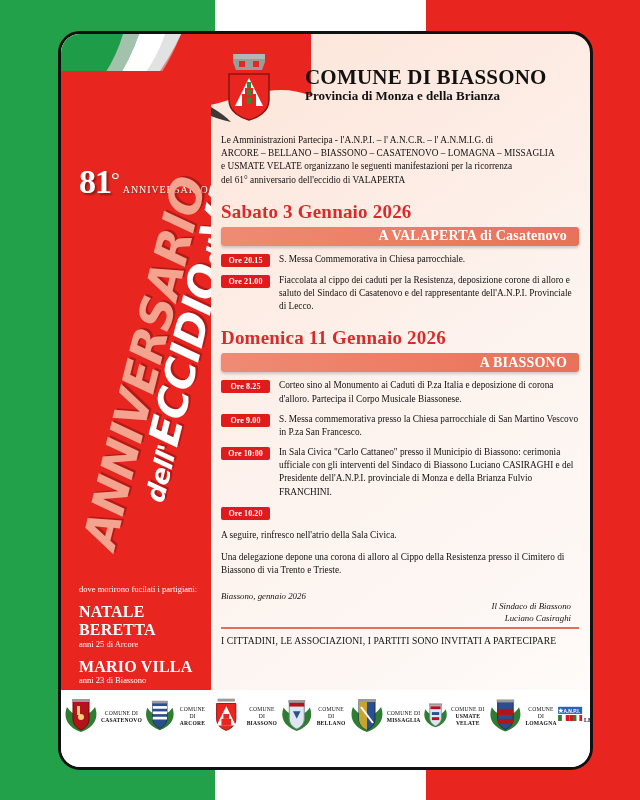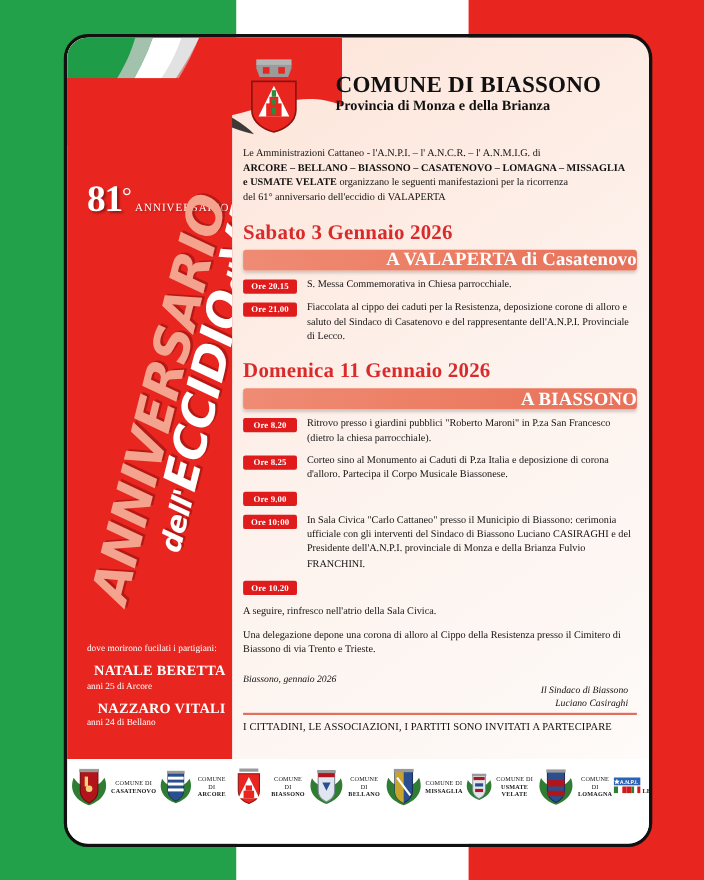--- a/index.html
+++ b/index.html
@@ -58,44 +58,44 @@
     display:block;font-size:42px;font-weight:bold;font-style:italic;
     font-family:"DejaVu Sans",sans-serif;color:#ffffff;
     letter-spacing:-1px;margin-left:58px;margin-top:-6px;
     text-shadow:2px 2px 0 rgba(120,10,8,.45);
   }
   #vtitle .small{font-size:26px;}
 
   
   #martyrs{position:absolute;left:18px;top:513px;width:126px;color:#fff;}
   #martyrs .lead{font-size:8.5px;line-height:1.35;margin-bottom:8px;}
-  #martyrs .m-name{font-size:13px;font-weight:bold;letter-spacing:.2px;line-height:1.1;text-align:right;}
+  #martyrs .m-name{font-size:16px;font-weight:bold;letter-spacing:.2px;line-height:1.1;}
   #martyrs .m-sub{font-size:8.5px;margin-bottom:9px;line-height:1.2;}
 
   
   #content{position:absolute;left:150px;top:0;width:376px;height:656px;}
 
   
   #crest-row{display:flex;align-items:center;padding:14px 0 0 10px;}
   #crest{width:56px;height:74px;flex:none;}
   #muni-text{margin-left:28px;}
   #muni-text .t1{font-size:21px;font-weight:bold;letter-spacing:.2px;color:#111;line-height:1.05;}
   #muni-text .t2{font-size:13px;font-weight:bold;color:#111;line-height:1.2;}
 
   #intro{margin:12px 10px 0 10px;font-size:9.3px;line-height:1.42;color:#111;}
-  #intro b{font-weight:bold;}
+  #intro b{font-weight:normal;}
 
   .date-h{font-size:19px;font-weight:bold;color:#d92b2b;margin:14px 0 4px 10px;letter-spacing:.2px;}
   .place-bar{
     margin:0 8px 0 10px;height:19px;border-radius:3px;
     background:linear-gradient(90deg,#ef8b74 0%,#ec7d63 55%,#e8715a 100%);
     box-shadow:0 2px 3px rgba(0,0,0,.18);
     display:flex;align-items:center;justify-content:flex-end;
   }
-  .place-bar span{color:#fff;font-size:17px;font-weight:bold;padding-right:0;letter-spacing:.2px;}
+  .place-bar span{color:#fff;font-size:14px;font-weight:bold;padding-right:12px;letter-spacing:.2px;}
 
   .evt{display:flex;margin:7px 8px 0 10px;}
   .evt .badge{
     flex:none;width:49px;height:13px;background:#e01b1b;border-radius:2px;
     color:#fff;font-size:8px;font-weight:bold;
     display:flex;align-items:center;justify-content:center;margin-top:1px;letter-spacing:.1px;
   }
   .evt .txt{margin-left:9px;font-size:9.3px;line-height:1.42;color:#111;}
 
   .plain{margin:9px 8px 0 10px;font-size:9.3px;line-height:1.42;color:#111;}
@@ -147,20 +147,24 @@
     <div id="vtitle">
       <span class="l1">ANNIVERSARIO</span>
       <span class="l2"><span class="small">dell'</span><span>ECCIDIO</span><span class="small">di</span><span>VALAPERTA</span></span>
     </div>
 
     <div id="martyrs">
       <div class="lead">dove morirono fucilati i partigiani:</div>
       <div>
         <div class="m-name">NATALE BERETTA</div>
         <div class="m-sub">anni 25 di Arcore</div>
+      </div>
+      <div>
+        <div class="m-name">MARIO VILLA</div>
+        <div class="m-sub">anni 23 di Biassono</div>
       </div>
       <div>
         <div class="m-name">NAZZARO VITALI</div>
         <div class="m-sub">anni 24 di Bellano</div>
       </div>
     </div>
   </div>
 
   <div id="content">
 
@@ -180,21 +184,21 @@
           <rect x="26" y="50" width="4" height="6" fill="#2e8b3d"></rect>
         </g>
       </svg>
       <div id="muni-text">
         <div class="t1">COMUNE DI BIASSONO</div>
         <div class="t2">Provincia di Monza e della Brianza</div>
       </div>
     </div>
 
     <div id="intro">
-      <span>Le Amministrazioni Cattaneo - l'A.N.P.I. – l' A.N.C.R. – l' A.N.M.I.G. di</span><br>
+      <span>Le Amministrazioni Partecipa - l'A.N.P.I. – l' A.N.C.R. – l' A.N.M.I.G. di</span><br>
       <b>ARCORE – BELLANO – BIASSONO – CASATENOVO – LOMAGNA – MISSAGLIA</b><br>
       <b>e USMATE VELATE</b><span> organizzano le seguenti manifestazioni per la ricorrenza</span><br>
       <span>del 61° anniversario dell'eccidio di VALAPERTA</span>
     </div>
 
     <div class="date-h">Sabato 3 Gennaio 2026</div>
     <div class="place-bar">
       <span>A VALAPERTA di Casatenovo</span>
     </div>
     <div class="evt">
@@ -204,29 +208,26 @@
     <div class="evt">
       <div class="badge">Ore 21.00</div>
       <div class="txt">Fiaccolata al cippo dei caduti per la Resistenza, deposizione corone di alloro e saluto del Sindaco di Casatenovo e del rappresentante dell'A.N.P.I. Provinciale di Lecco.</div>
     </div>
 
     <div class="date-h">Domenica 11 Gennaio 2026</div>
     <div class="place-bar">
       <span>A BIASSONO</span>
     </div>
     <div class="evt">
-      <div class="badge">Ore 8.20</div>
-      <div class="txt">Ritrovo presso i giardini pubblici "Roberto Maroni" in P.za San Francesco (dietro la chiesa parrocchiale).</div>
-    </div>
-    <div class="evt">
       <div class="badge">Ore 8.25</div>
       <div class="txt">Corteo sino al Monumento ai Caduti di P.za Italia e deposizione di corona d'alloro. Partecipa il Corpo Musicale Biassonese.</div>
     </div>
     <div class="evt">
       <div class="badge">Ore 9.00</div>
+      <div class="txt">S. Messa commemorativa presso la Chiesa parrocchiale di San Martino Vescovo in P.za San Francesco.</div>
     </div>
     <div class="evt">
       <div class="badge">Ore 10:00</div>
       <div class="txt">In Sala Civica "Carlo Cattaneo" presso il Municipio di Biassono: cerimonia ufficiale con gli interventi del Sindaco di Biassono Luciano CASIRAGHI e del Presidente dell'A.N.P.I. provinciale di Monza e della Brianza Fulvio FRANCHINI.</div>
     </div>
     <div class="evt">
       <div class="badge">Ore 10.20</div>
     </div>
 
     <div class="plain">A seguire, rinfresco nell'atrio della Sala Civica.</div>

